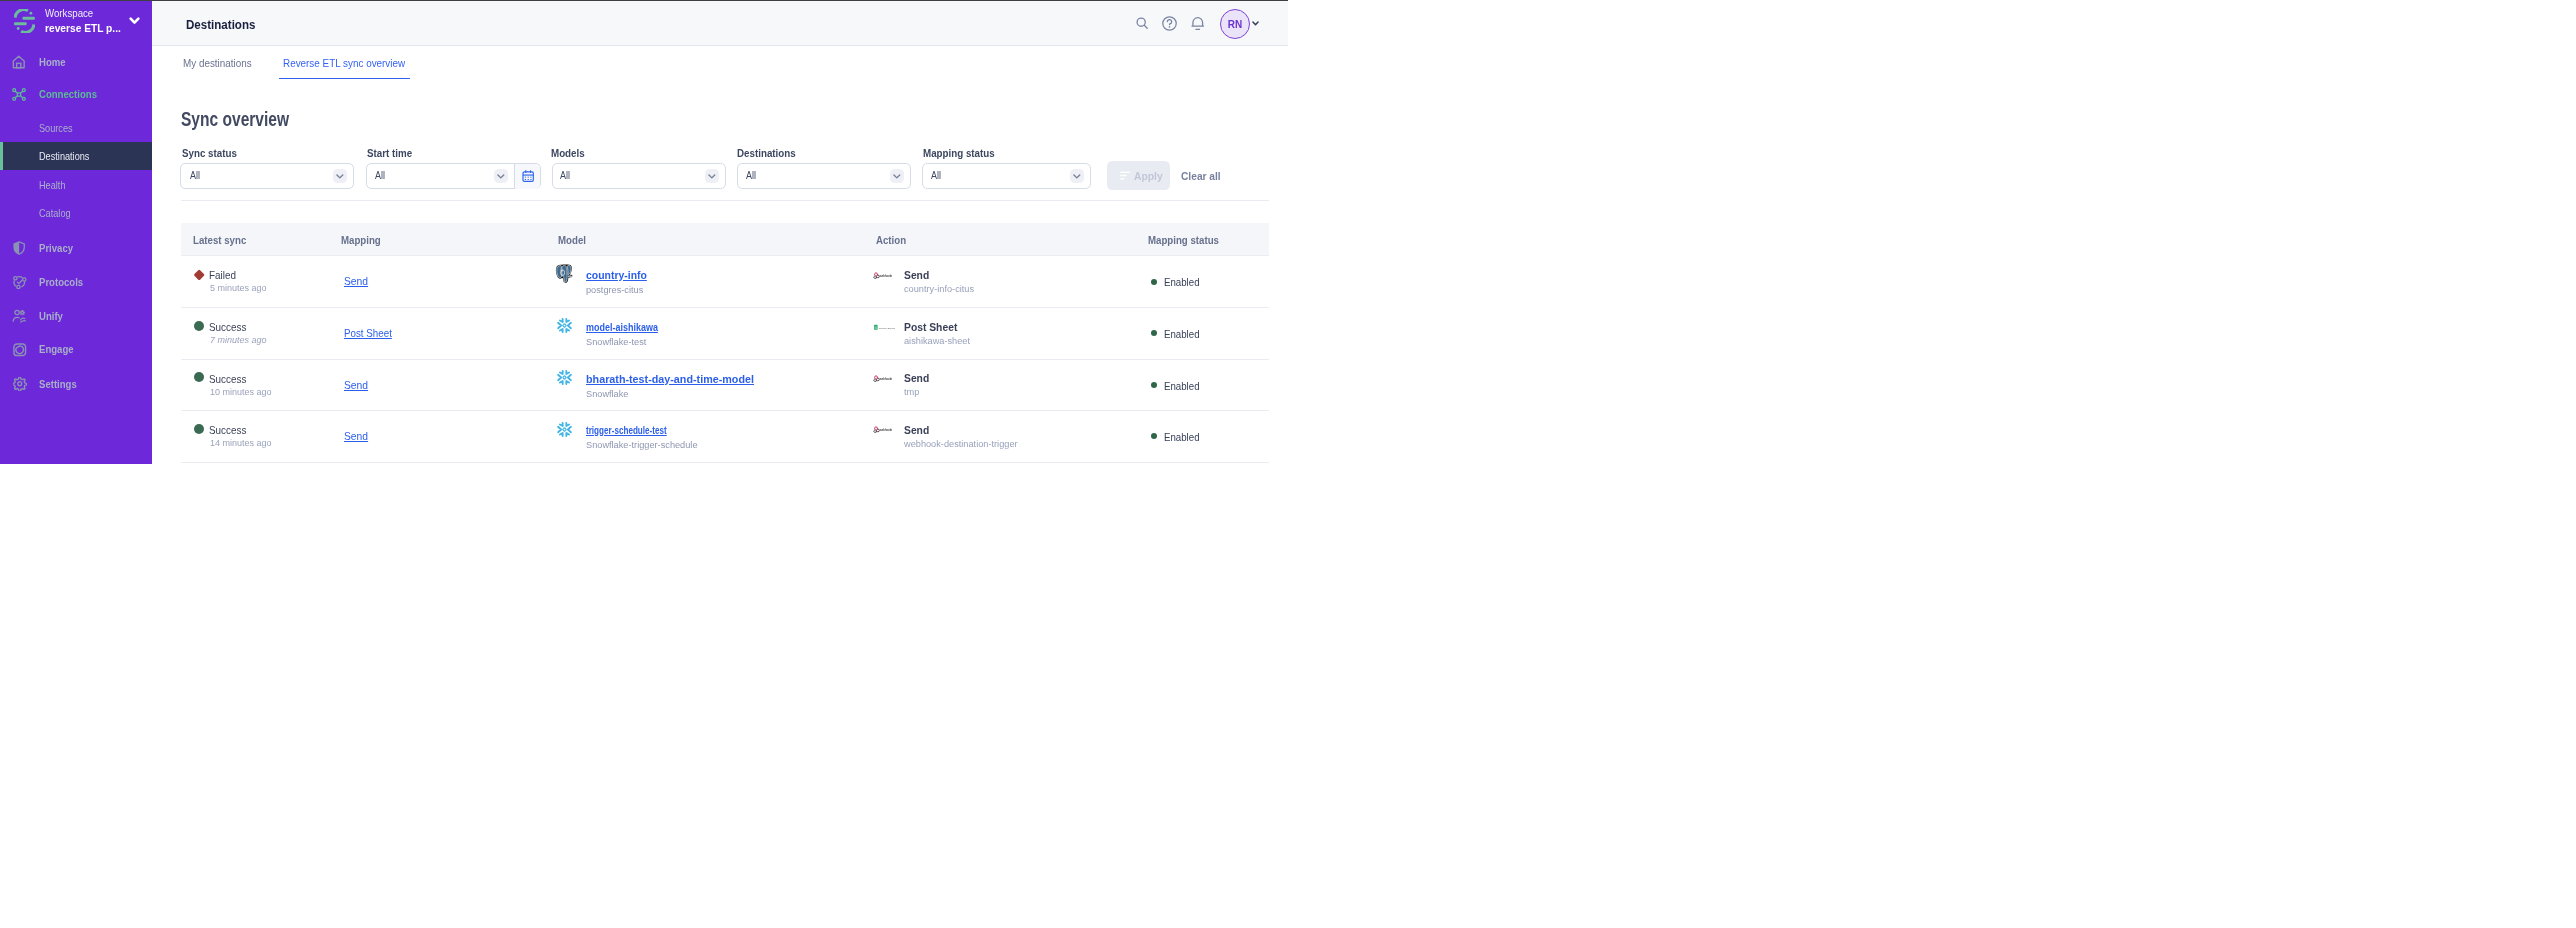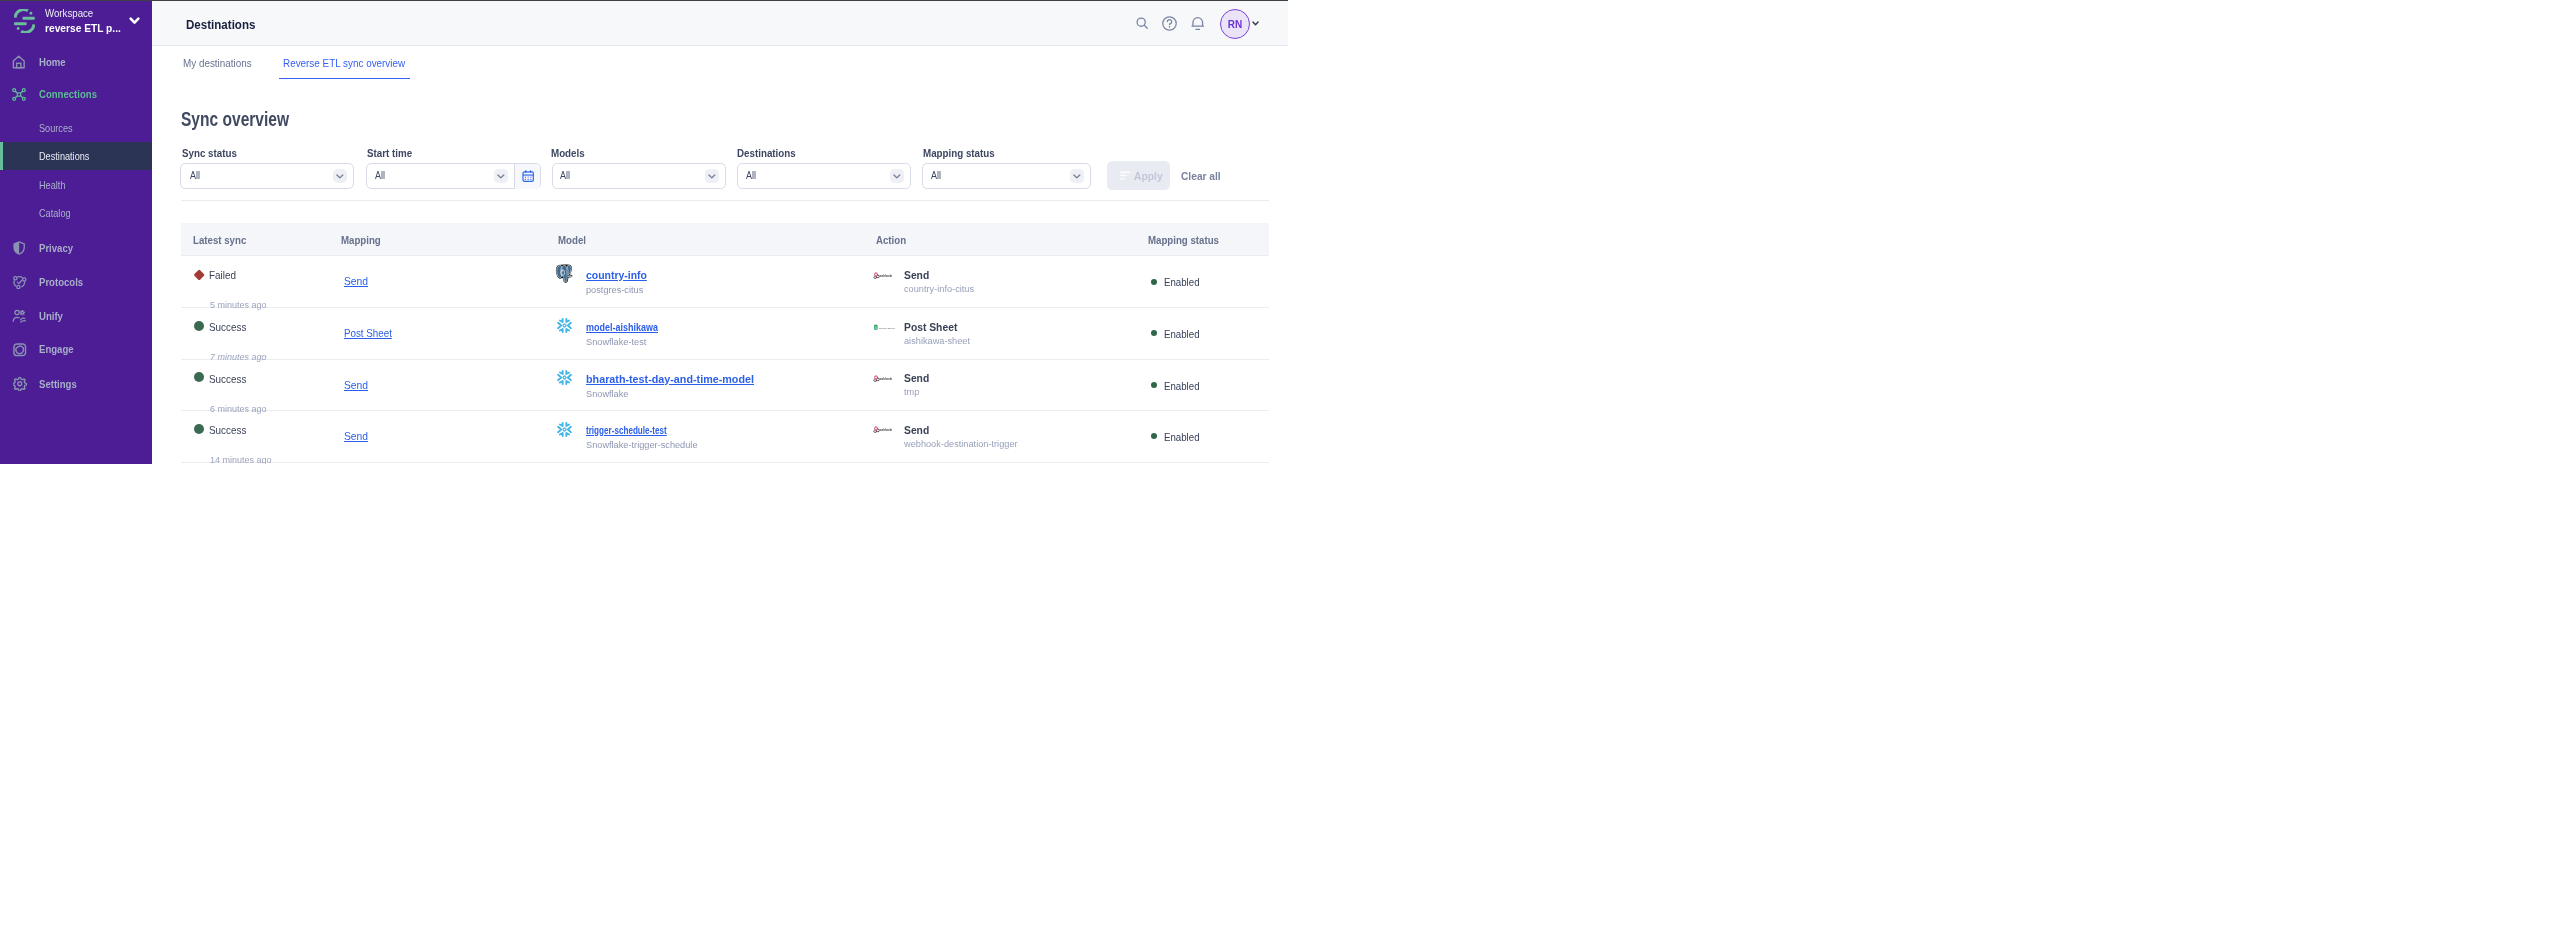--- a/index.html
+++ b/index.html
@@ -2,21 +2,21 @@
 <html style="font-size:10.3px"><head>
 <meta charset="utf-8">
 <style>
   * { margin:0; padding:0; box-sizing:border-box; }
   html,body { width:1288px; height:464px; font-family:"Liberation Sans", sans-serif; background:#fff; overflow:hidden; }
   .abs { position:absolute; }
   #page { position:relative; width:1288px; height:464px; }
   
   #topstrip { left:0; top:0; width:1288px; height:0.6px; background:#3e4143; z-index:50; }
   
-  #sidebar { left:0; top:0; width:152px; height:464px; background:#4c1d95; z-index:10; }
+  #sidebar { left:0; top:0; width:152px; height:464px; background:#6d28d9; z-index:10; }
   .sb-item { position:absolute; left:39px; font-size:10.3px; line-height:18px; font-weight:700; color:#a8afc9; white-space:nowrap; transform:scaleX(0.93); transform-origin:left; }
   .sb-icon { position:absolute; }
   
   #hdrband { left:152px; top:0.6px; width:1136px; height:45px; background:#f7f8fa; border-bottom:0.6px solid #e3e6ee; }
   #h1 { left:186px; top:15.5px; font-size:13px; line-height:18.7px; font-weight:700; color:#191f3e; transform:scaleX(0.89); transform-origin:left; }
   
   .tab { font-size:10.3px; line-height:15.5px; font-weight:500; transform:scaleX(0.96); transform-origin:left; }
   #tab1 { left:183px; top:56px; color:#6a7390; }
   #tab2 { left:283px; top:56px; color:#3461f2; }
   #tabline { left:279px; top:78px; width:131px; height:1px; background:#3461f2; }
@@ -31,21 +31,21 @@
   #calwrap { position:absolute; right:0; top:0; width:26.4px; height:24.5px; background:#f7f8fb; border-left:0.6px solid #d7dbe7; border-radius:0 4.5px 4.5px 0; }
   #applybtn { left:1107px; top:161px; width:63px; height:29px; background:#e9ebf3; border-radius:5.2px; }
   #applytxt { left:1134px; top:168px; font-size:11.6px; line-height:15.5px; font-weight:600; color:#c2c7d8; transform:scaleX(0.89); transform-origin:left; }
   #clearall { left:1181px; top:168px; font-size:11.6px; line-height:15.5px; font-weight:600; color:#79819f; transform:scaleX(0.88); transform-origin:left; }
   #fdivider { left:181px; top:200px; width:1088px; height:0.6px; background:#e9ebf1; }
   
   #thead { left:181px; top:223px; width:1088px; height:32px; background:#f5f6f9; }
   .th { top:233px; font-size:10.3px; line-height:15.5px; font-weight:600; color:#67718e; transform:scaleX(0.94); transform-origin:left; }
   .rowline { left:181px; width:1088px; height:0.6px; background:#eaecf2; }
   .st-main { font-size:10.3px; line-height:15.5px; color:#3a4157; transform:scaleX(0.96); transform-origin:left; }
-  .st-sub { font-size:9px; line-height:13px; color:#9ba3bc;margin-top:17px; }
+  .st-sub { font-size:9px; line-height:13px; color:#9ba3bc; }
   .maplink { font-size:10.3px; line-height:15.5px; color:#2b5fe9; text-decoration:underline; }
   .mlink { font-size:11.6px; line-height:15.5px; font-weight:700; color:#2b5fe9; text-decoration:underline; transform:scaleX(0.90); transform-origin:left; }
   .msub { font-size:9.7px; line-height:14px; color:#8f97b1; transform:scaleX(0.95); transform-origin:left; }
   .abold { font-size:11.6px; line-height:15.5px; font-weight:700; color:#3a4157; transform:scaleX(0.89); transform-origin:left; }
   .asub { font-size:9.7px; line-height:14px; color:#98a1ba; transform:scaleX(0.95); transform-origin:left; }
   .endot { position:absolute; width:6.4px; height:6.4px; border-radius:50%; background:#2f6649; }
   .entxt { font-size:10.3px; line-height:15.5px; color:#39415a; transform:scaleX(0.94); transform-origin:left; }
   .sdot { position:absolute; width:10px; height:10px; border-radius:50%; background:#3a6a51; }
   .sdiamond { position:absolute; width:8.4px; height:8.4px; background:#a23b34; border-radius:1.3px; transform:rotate(45deg); }
 </style>
@@ -321,21 +321,21 @@
         </g>
         <text x="8.6" y="8.2" font-family="Liberation Sans, sans-serif" font-size="4" fill="#5f6368">Google Sheets</text>
       </svg></div>
   <div class="abs abold" style="left:904px; top:319px;">Post Sheet</div>
   <div class="abs asub" style="left:904px; top:334px;">aishikawa-sheet</div>
   <div class="abs endot" style="left:1151px; top:330px;"></div>
   <div class="abs entxt" style="left:1164px; top:327px;">Enabled</div>
 
   <div class="abs sdot" style="left:194px; top:372px;"></div>
   <div class="abs st-main" style="left:209px; top:372px;">Success</div>
-  <div class="abs st-sub" style="left:210px; top:386px;">6 minutes ago</div>
+  <div class="abs st-sub" style="left:210px; top:386px;">10 minutes ago</div>
   <div class="abs maplink" style="left:344px; top:378px;">Send</div>
   <div class="abs" style="left:556px; top:369px;"><svg width="17" height="17" viewBox="0 0 26 26">
         <g stroke="#45b5e4" stroke-width="2.9" stroke-linecap="round" stroke-linejoin="round" fill="none">
           <path d="M10.2 3.1 V7.7 L6 5.3"></path>
           <path d="M15.8 3.1 V7.7 L20 5.3"></path>
           <path d="M10.2 22.9 V18.3 L6 20.7"></path>
           <path d="M15.8 22.9 V18.3 L20 20.7"></path>
           <path d="M3.2 8.9 L7.9 13 L3.2 17.1"></path>
           <path d="M22.8 8.9 L18.1 13 L22.8 17.1"></path>
         </g>

